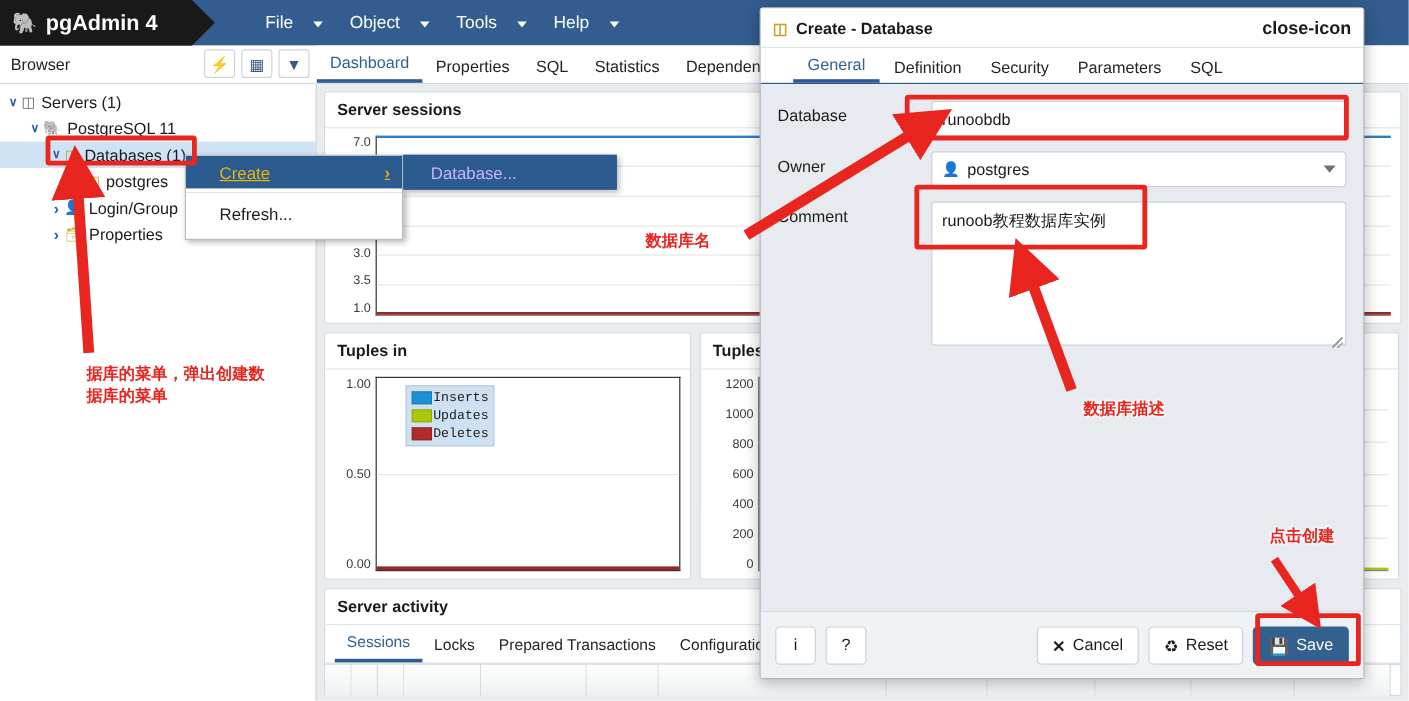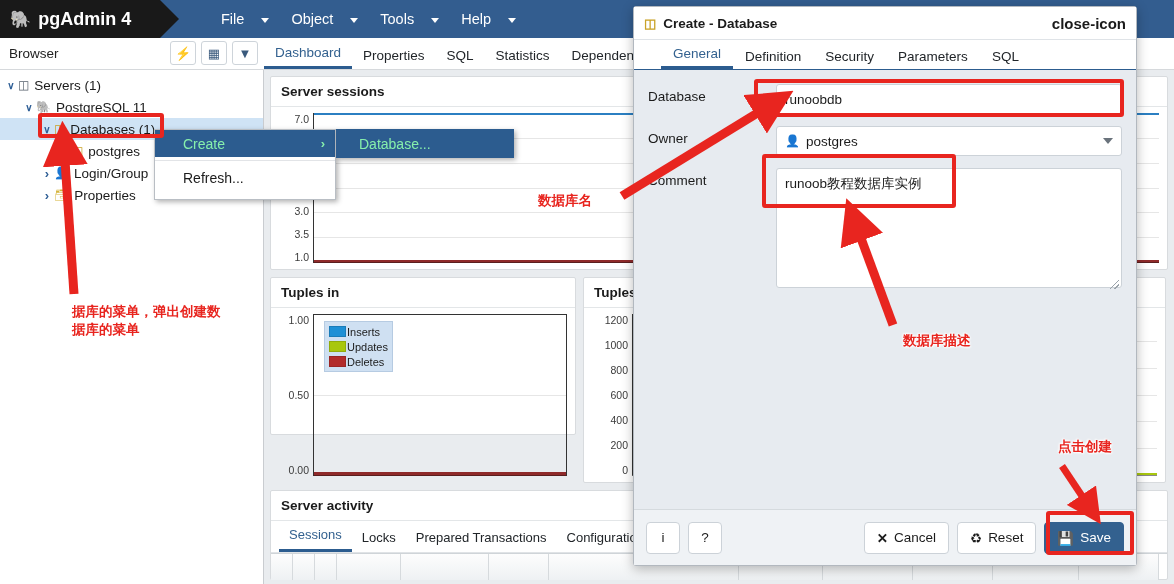--- a/index.html
+++ b/index.html
@@ -113,23 +113,23 @@
   .plot {
     position: relative; margin-left: 34px; height: 100%;
     border-left: 1px solid #333; border-bottom: 1px solid #5a1f1f;
   }
   .gline {
     position: absolute; left: 0; right: 0; height: 1px; background: #e6e6e6;
   }
   .topline { position: absolute; left: 0; right: 0; height: 2px; }
 
   .legendbox {
-    position: absolute; left: 10px; top: 6px;
+    position: absolute; left: 24px; top: 6px;
     background: #cfe0f2; border: 1px solid #b6cbe2;
-    padding: 2px 4px; font-size: 11px; color: #1b1b1b;
+    padding: 2px 4px; font-size: 11px; color: #1b1b1b; font-family: Liberation Mono, monospace;
   }
   .legrow { display: flex; align-items: center; height: 15px; }
   .swatch { width: 17px; height: 11px; margin-right: 1px; border: 1px solid #00000022; }
 
   .subtabs { display: flex; align-items: flex-end; border-bottom: 1px solid #e0e3e6; padding-left: 8px;}
   .subtab { font-size: 13px; color: #212529; padding: 6px 10px 7px 10px; white-space: nowrap; }
   .subtab.active { color: #33618f; border-bottom: 3px solid #2c5c8f; }
 
   .gridtable { display: flex; border-top: 1px solid #cfd4d8; }
   .gcell { height: 26px; border-right: 1px solid #d6dadd; background: linear-gradient(#fdfdfd,#eef1f3); }
@@ -137,30 +137,30 @@
   
   .ctxmenu {
     position: absolute; left: 154px; top: 129px; width: 182px;
     background: #ffffff; border: 1px solid #b9bec4;
     box-shadow: 2px 2px 5px rgba(0,0,0,.3); z-index: 40;
   }
   .ctxitem {
     height: 27px; display: flex; align-items: center; justify-content: space-between;
     padding: 0 10px 0 28px; font-size: 14px; color: #1b1b1b;
   }
-  .ctxitem.hl { background: #2c5c8f; color: #86efac; }
+  .ctxitem.hl { background: #2c5c8f; color: #eab308; text-decoration: underline; }
   .ctx-sep { height: 1px; background: #e2e4e7; margin: 3px 0; }
   .ctxarrow { font-size: 13px; font-weight: bold; }
   .submenu {
     position: absolute; left: 336px; top: 129px; width: 178px;
     background: #2c5c8f; border: 1px solid #2c5c8f; z-index: 41;
     box-shadow: 2px 2px 5px rgba(0,0,0,.3);
   }
   .subitem { height: 27px; display: flex; align-items: center; padding-left: 22px;
-    font-size: 14px; color: #86efac; }
+    font-size: 14px; color: #c4b5fd; }
 
   
   .dialog {
     position: absolute; left: 633px; top: 6px; width: 504px; height: 560px;
     background: #e7ebf0; border: 1px solid #b2b8bf; border-radius: 3px;
     box-shadow: 0 3px 12px rgba(0,0,0,.28); z-index: 50;
     display: flex; flex-direction: column;
   }
   .dlg-header {
     height: 33px; background: #ffffff; border-bottom: 1px solid #dfe3e7;
@@ -330,21 +330,21 @@
             <div class="gline" style="top:66.6%"></div>
             <div class="gline" style="top:83.3%"></div>
             <div class="topline" style="top:0;background:#2b7fc2"></div>
             <div class="topline" style="bottom:0;background:#8f2a2a"></div>
           </div>
         </div>
       </div>
     </div>
 
     <div style="display:flex; gap:7px;">
-      <div class="panel" style="width:306px;height:158px">
+      <div class="panel" style="width:306px;height:206px">
         <div class="panel-title">Tuples in</div>
         <div class="chart-area" style="height:172px">
           <div class="chart-grid" style="height:162px">
             <div class="ylabels">
               <span>1.00</span>
               <span>0.50</span>
               <span>0.00</span>
             </div>
             <div class="plot" style="border-left:1px solid #333;border-right:1px solid #333;border-top:1px solid #333;">
               <div class="gline" style="top:50%"></div>

